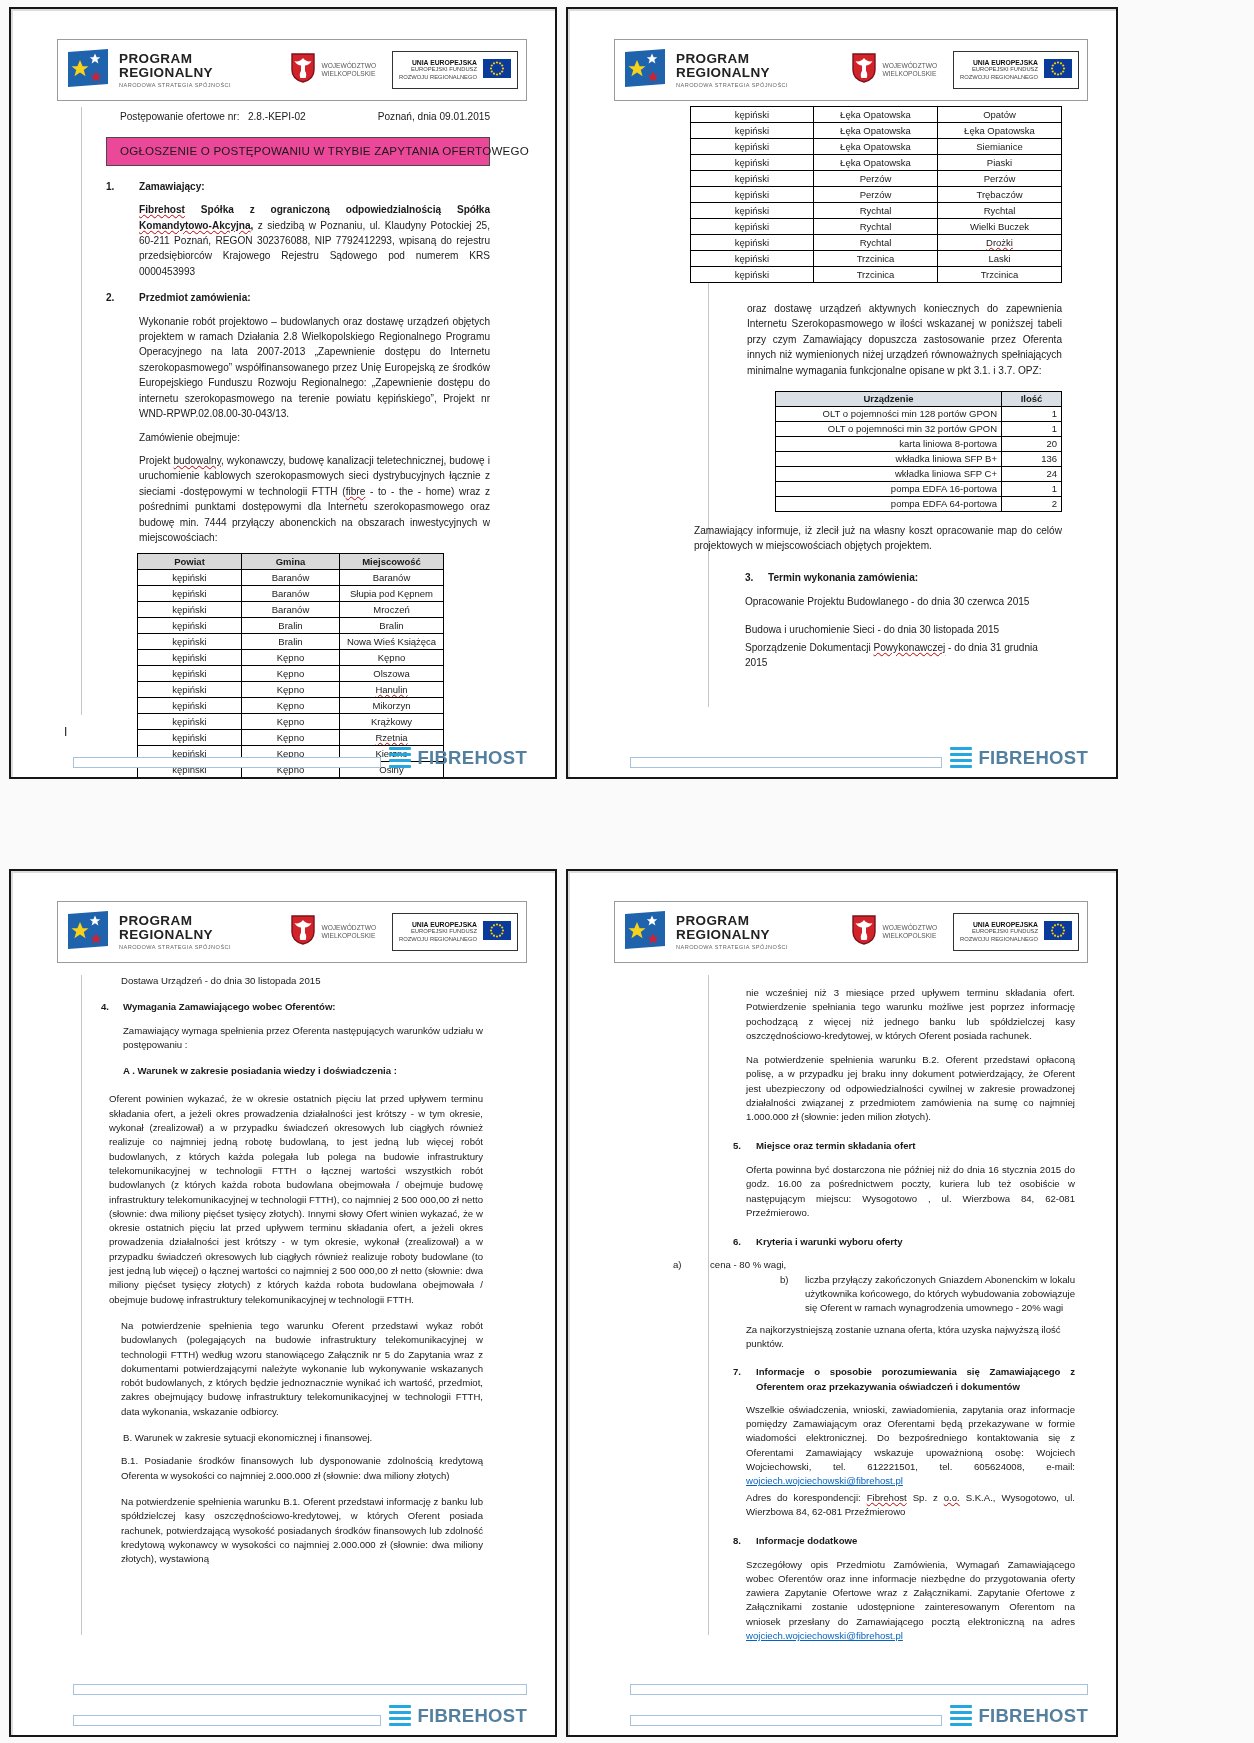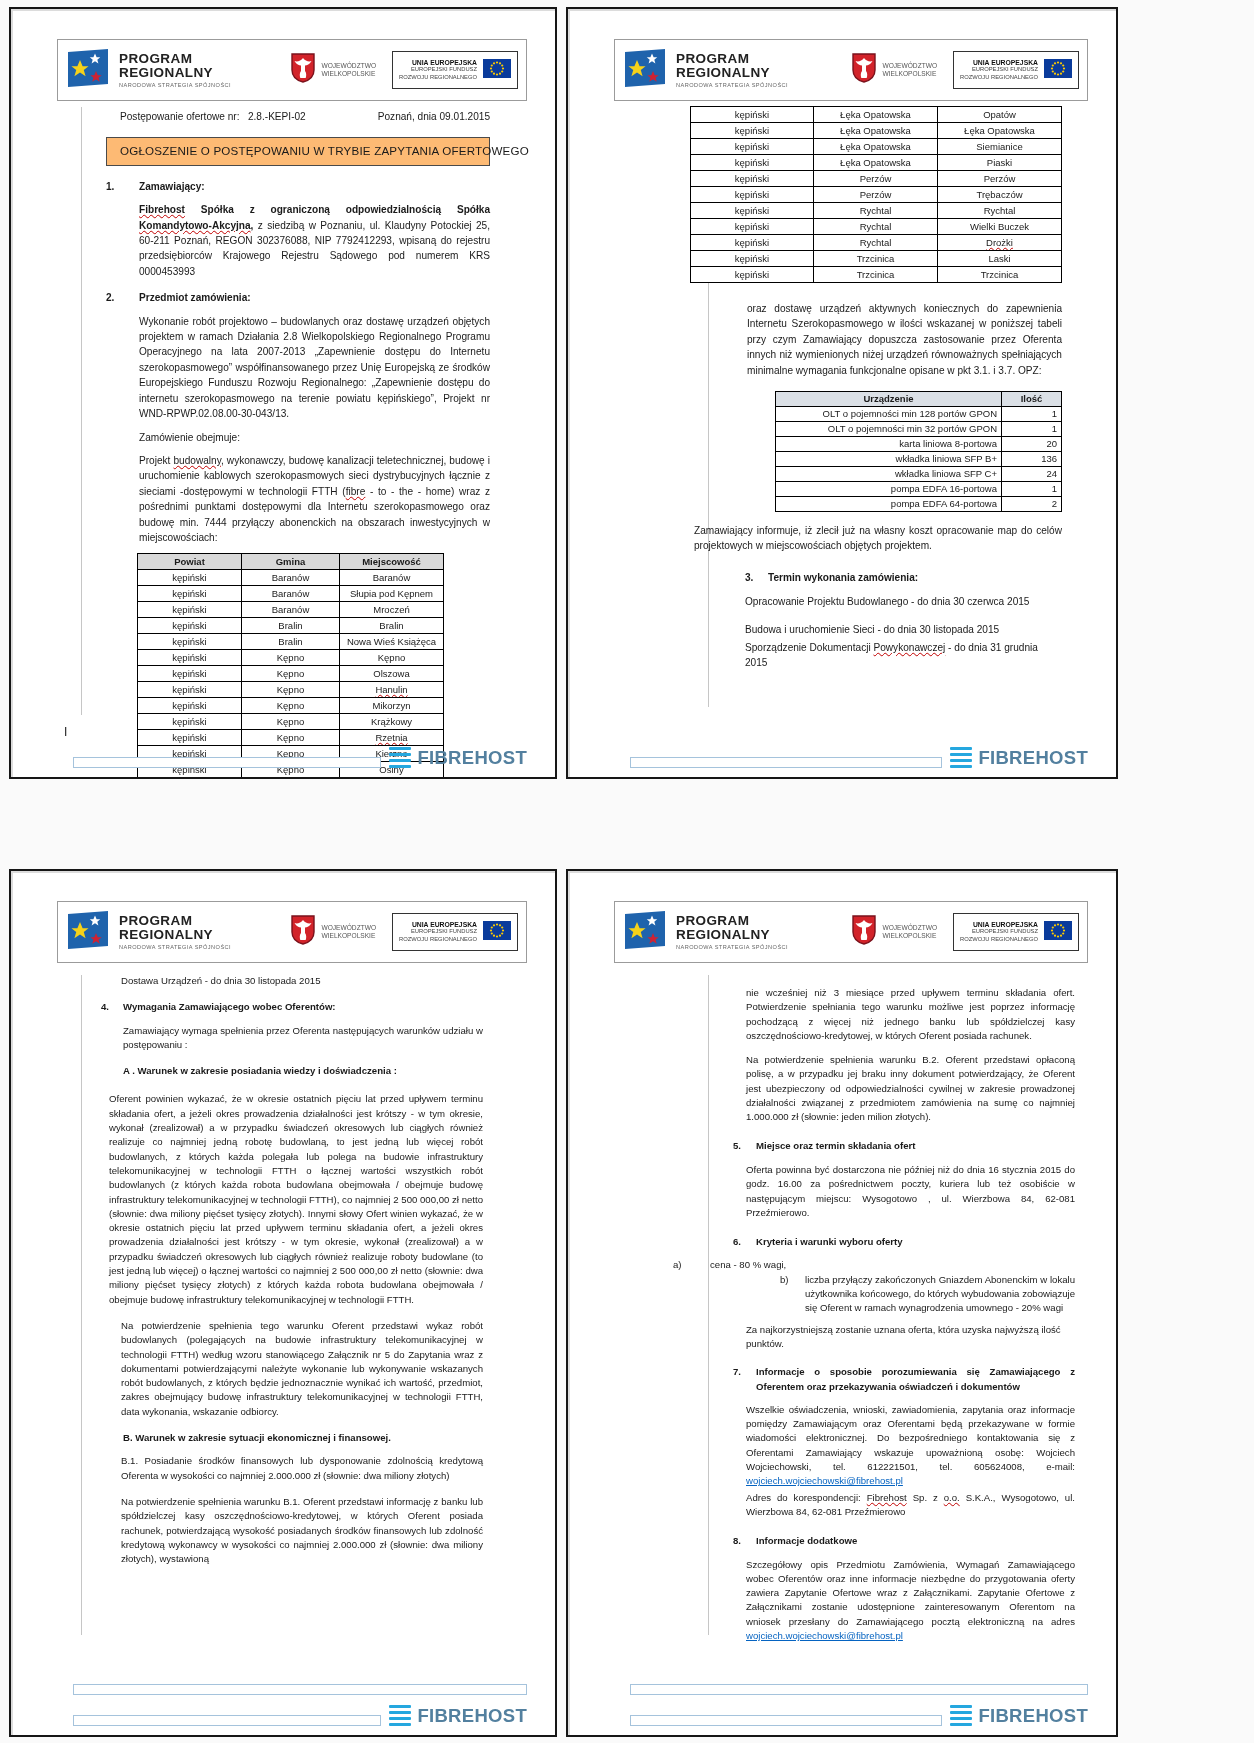--- a/index.html
+++ b/index.html
@@ -41,21 +41,21 @@
   
   table.doc{border-collapse:collapse;background:#fff;font-size:9.5px;line-height:12px}
   table.doc th,table.doc td{border:1px solid #000;text-align:center;padding:1px 4px;height:13px;overflow:hidden;white-space:nowrap}
   table.doc th{background:#d9d9d9;font-weight:bold}
   table.dev td:first-child{text-align:right}
   table.dev td:last-child{text-align:right}
   table.dev th{background:#dbe0e6}
   table.dev th,table.dev td{height:11.5px}
 
   
-  .titlebox{border:1px solid #4a4a4a;padding:5px 6px 6px 13px;font-size:11.6px;letter-spacing:.2px;white-space:nowrap;background:#fdba74}
+  .titlebox{border:1px solid #4a4a4a;padding:5px 6px 6px 13px;font-size:11.6px;letter-spacing:.2px;white-space:nowrap;background:#ec4899}
 
   
   .pfoot{position:absolute;left:62px;right:28px;bottom:6px}
   .frow{display:flex;align-items:flex-end}
   .fbar{border:1.5px solid #a5c3dc;height:11px;box-sizing:border-box;background:#fff}
   .fbar.grow{flex:1;margin-right:8px;margin-bottom:3px}
   .fbar.full{margin-bottom:7px}
   .fh{display:flex;align-items:center;gap:6px;flex:none}
   .fh-bars i{display:block;width:22px;height:3.4px;background:#25a7df;margin:2.6px 0;border-radius:1px}
   .fh-text{font-size:18.5px;font-weight:bold;color:#53809f;letter-spacing:.3px}
@@ -513,21 +513,21 @@
     <div class="sec" style="margin-top:12px">
       <span class="num" style="width:22px">4.</span>
       <span>Wymagania Zamawiającego wobec Oferentów:</span>
     </div>
     <div class="par" style="margin:9px 0 0 22px">Zamawiający wymaga spełnienia przez Oferenta następujących warunków udziału w postępowaniu :</div>
 
     <div style="margin:12px 0 0 22px;font-weight:bold">A .    Warunek w zakresie posiadania wiedzy i doświadczenia :</div>
     <div class="par" style="margin:14px 0 0 8px">Oferent powinien wykazać, że w okresie ostatnich pięciu lat przed upływem terminu składania ofert, a jeżeli okres prowadzenia działalności jest krótszy - w tym okresie, wykonał (zrealizował) a w przypadku świadczeń okresowych lub ciągłych również realizuje co najmniej jedną robotę budowlaną, to jest jedną lub więcej robót budowlanych, z których każda polegała lub polega na budowie infrastruktury telekomunikacyjnej w technologii FTTH o łącznej wartości wszystkich robót budowlanych  (z których każda robota budowlana obejmowała / obejmuje budowę infrastruktury telekomunikacyjnej w technologii FTTH), co najmniej 2 500 000,00 zł netto (słownie: dwa miliony pięćset tysięcy złotych). Innymi słowy Ofert winien wykazać, że w okresie ostatnich pięciu lat przed upływem terminu składania ofert, a jeżeli okres prowadzenia działalności jest krótszy - w tym okresie, wykonał (zrealizował) a w przypadku świadczeń okresowych lub ciągłych również realizuje roboty budowlane (to jest jedną lub więcej) o łącznej wartości co najmniej  2 500 000,00 zł netto (słownie: dwa miliony pięćset tysięcy złotych) z których każda robota budowlana obejmowała / obejmuje budowę infrastruktury telekomunikacyjnej w technologii FTTH.</div>
     <div class="par" style="margin:12px 0 0 20px">Na potwierdzenie spełnienia tego warunku Oferent przedstawi wykaz robót budowlanych (polegających na budowie infrastruktury telekomunikacyjnej w technologii FTTH) według wzoru stanowiącego Załącznik nr 5 do Zapytania wraz z dokumentami potwierdzającymi należyte wykonanie lub wykonywanie wskazanych robót budowlanych, z których będzie jednoznacznie wynikać ich wartość, przedmiot, zakres obejmujący budowę infrastruktury telekomunikacyjnej w technologii FTTH, data wykonania, wskazanie odbiorcy.</div>
 
-    <div style="margin:12px 0 8px 22px;font-weight:bold">B.    Warunek w zakresie sytuacji ekonomicznej i finansowej.</div>
+    <div style="margin:12px 0 8px 22px;font-weight:normal">B.    Warunek w zakresie sytuacji ekonomicznej i finansowej.</div>
     <div class="par" style="margin:9px 0 0 20px">B.1. Posiadanie środków finansowych lub dysponowanie zdolnością kredytową Oferenta w wysokości co najmniej 2.000.000 zł (słownie: dwa miliony złotych)</div>
     <div class="par" style="margin:12px 0 0 20px">Na potwierdzenie spełnienia warunku B.1. Oferent przedstawi informację z banku lub spółdzielczej kasy oszczędnościowo-kredytowej, w których Oferent  posiada rachunek, potwierdzającą wysokość posiadanych środków finansowych lub zdolność kredytową wykonawcy w wysokości co najmniej 2.000.000 zł (słownie: dwa miliony złotych), wystawioną</div>
   </div>
 
   <div class="pfoot">
     <div class="fbar full"></div>
     <div class="frow">
       <div class="fbar grow"></div>
       <div class="fh">
         <span class="fh-bars">

